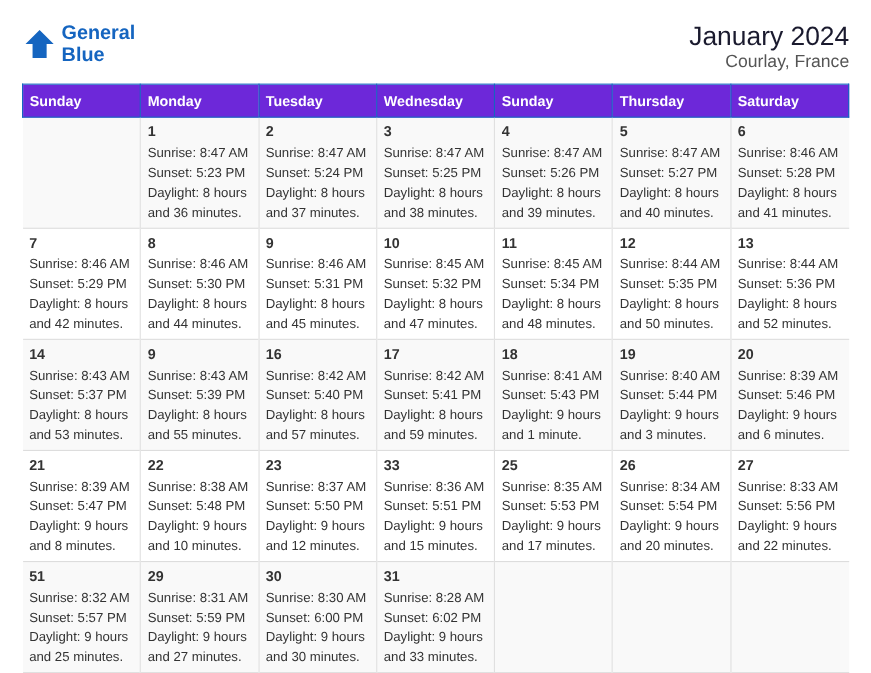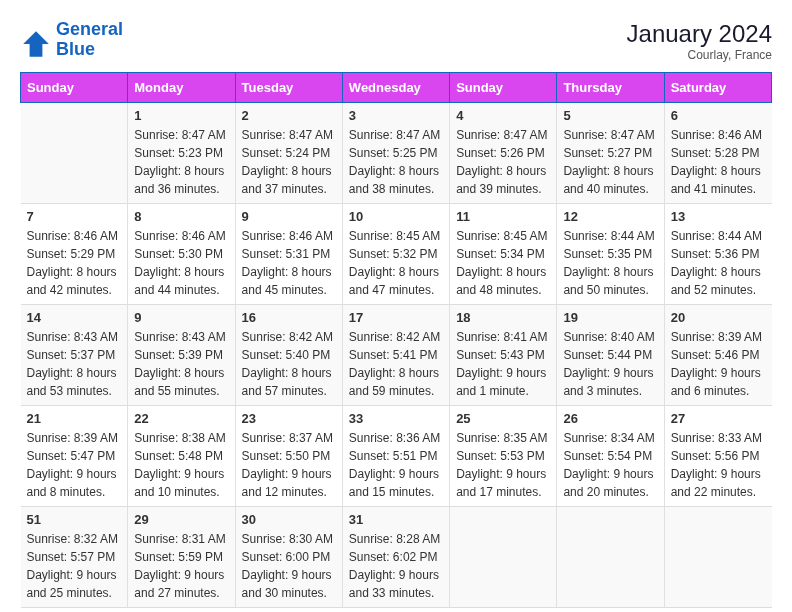--- a/index.html
+++ b/index.html
@@ -11,21 +11,21 @@
       padding: 20px;
     }
     .header {
       display: flex;
       justify-content: space-between;
       align-items: flex-start;
       margin-bottom: 10px;
     }
     .logo {
       display: flex;
-      align-items: flex-end;
+      align-items: center;
       gap: 4px;
     }
     .logo-text {
       font-size: 18px;
       font-weight: bold;
       color: #1a1a2e;
       line-height: 1.1;
     }
     .logo-text span {
       color: #1565c0;
@@ -36,30 +36,30 @@
     }
     .title-section {
       text-align: right;
     }
     .month-title {
       font-size: 24px;
       font-weight: 300;
       color: #1a1a2e;
     }
     .location {
-      font-size: 12px;
+      font-size: 16px;
       color: #555;
     }
     table {
       width: 100%;
       border-collapse: collapse;
       table-layout: fixed;
     }
     thead tr th {
-      background-color: #d946ef;
+      background-color: #6d28d9;
       color: #fff;
       font-size: 13px;
       font-weight: 600;
       padding: 7px 6px;
       text-align: left;
       border: 1px solid #1565c0;
     }
     tbody tr {
       border-bottom: 1px solid #ddd;
     }

